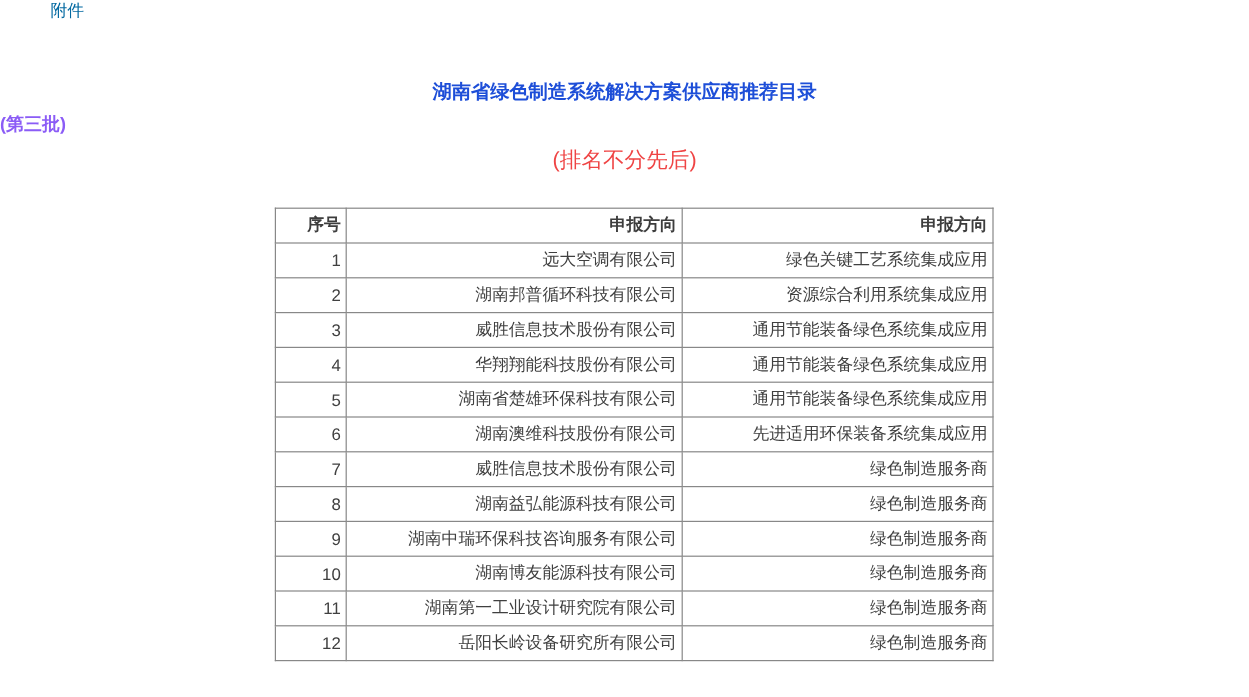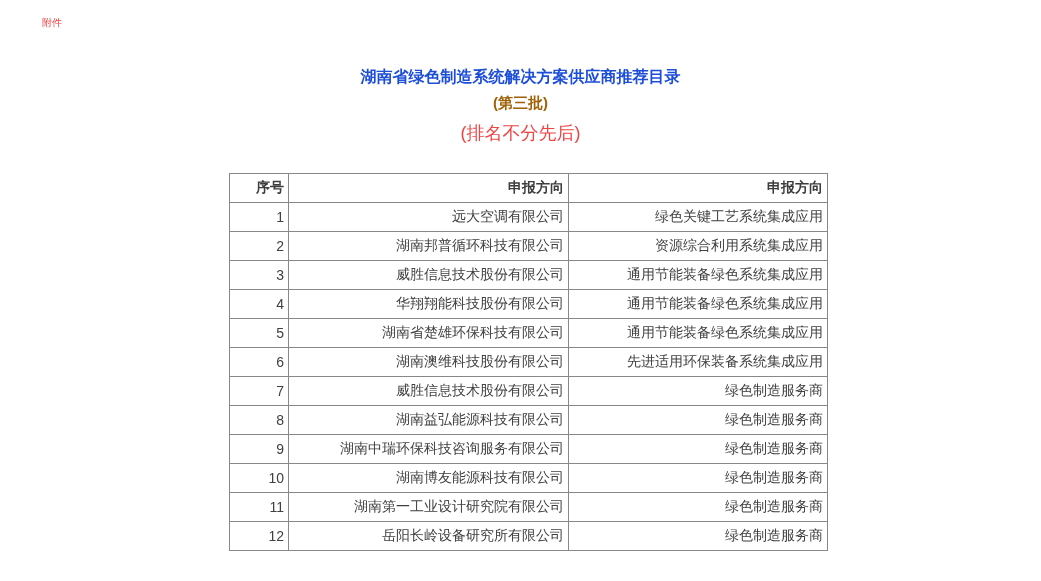--- a/index.html
+++ b/index.html
@@ -11,43 +11,43 @@
     width: 1041px;
     height: 581px;
     position: relative;
     font-family: "Liberation Sans", "DejaVu Sans", sans-serif;
     color: #404040;
     overflow: hidden;
   }
   .attachment-label {
     position: absolute;
     left: 42px;
-    top: 16px;
-    font-size: 10px;
-    color: #ef4444;
+    top: 0;
+    font-size: 14px;
+    color: #0369a1;
   }
   .doc-title {
     position: absolute;
     top: 67px;
     left: 0;
     width: 100%;
     text-align: center;
     font-size: 16px;
     font-weight: bold;
     color: #1d4ed8;
   }
   .doc-subtitle {
     position: absolute;
     top: 94px;
     left: 0;
     width: 100%;
-    text-align: center;
+    text-align: left;
     font-size: 15px;
     font-weight: bold;
-    color: #a16207;
+    color: #8b5cf6;
   }
   .doc-note {
     position: absolute;
     top: 121px;
     left: 0;
     width: 100%;
     text-align: center;
     font-size: 18px;
     font-weight: normal;
     color: #ef4444;

